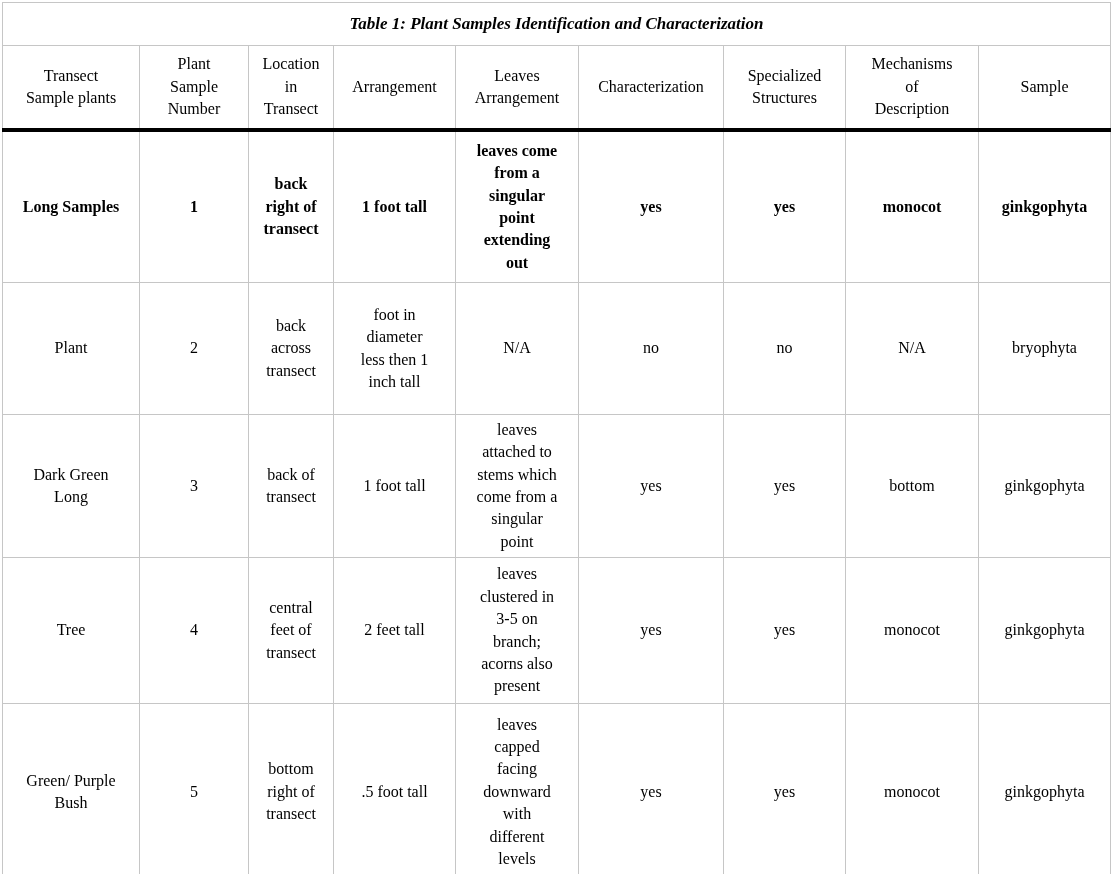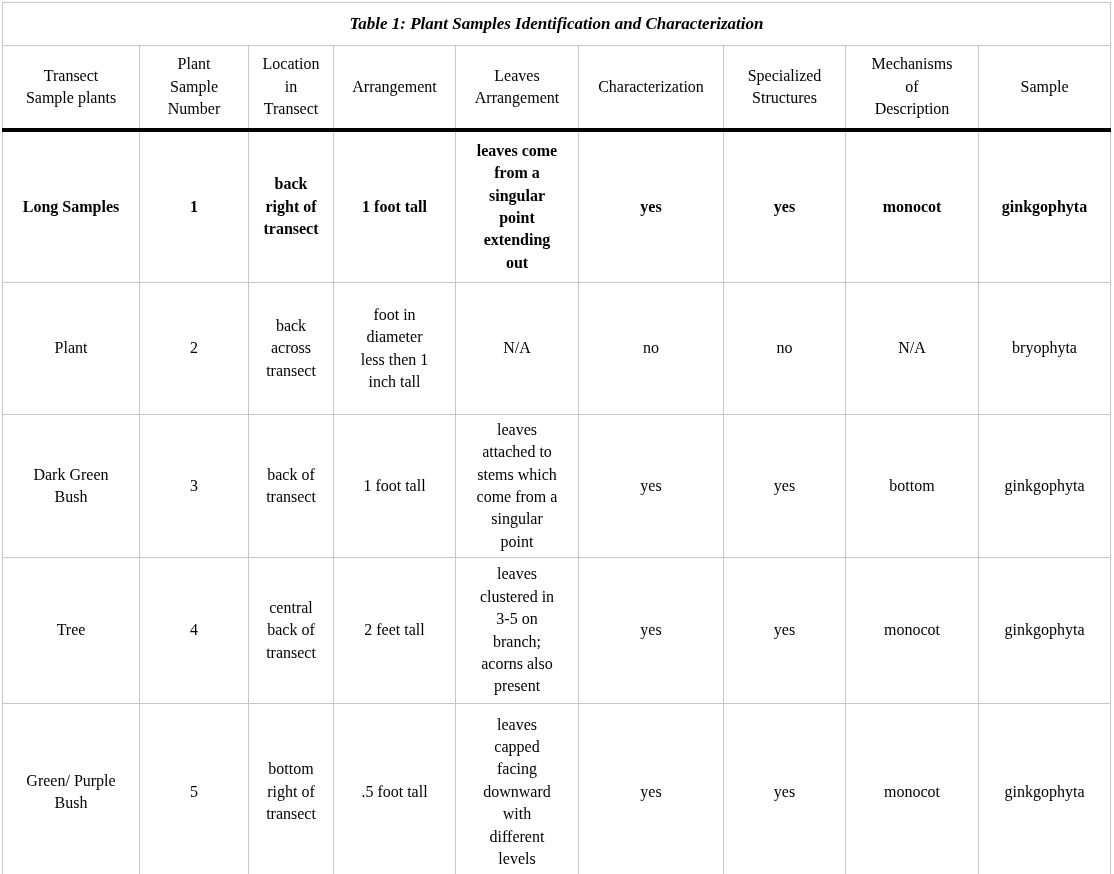--- a/index.html
+++ b/index.html
@@ -118,42 +118,42 @@
 inch tall</td>
     <td>N/A</td>
     <td>no</td>
     <td>no</td>
     <td>N/A</td>
     <td>bryophyta</td>
   </tr>
 
   <tr class="row-3">
     <td>Dark Green
-Bush</td>
+Long</td>
     <td>3</td>
     <td>back of
 transect</td>
     <td>1 foot tall</td>
     <td>leaves
 attached to
 stems which
 come from a
 singular
 point</td>
     <td>yes</td>
     <td>yes</td>
     <td>bottom</td>
     <td>ginkgophyta</td>
   </tr>
 
   <tr class="row-4">
     <td>Tree</td>
     <td>4</td>
     <td>central
-back of
+feet of
 transect</td>
     <td>2 feet tall</td>
     <td>leaves
 clustered in
 3-5 on
 branch;
 acorns also
 present</td>
     <td>yes</td>
     <td>yes</td>

